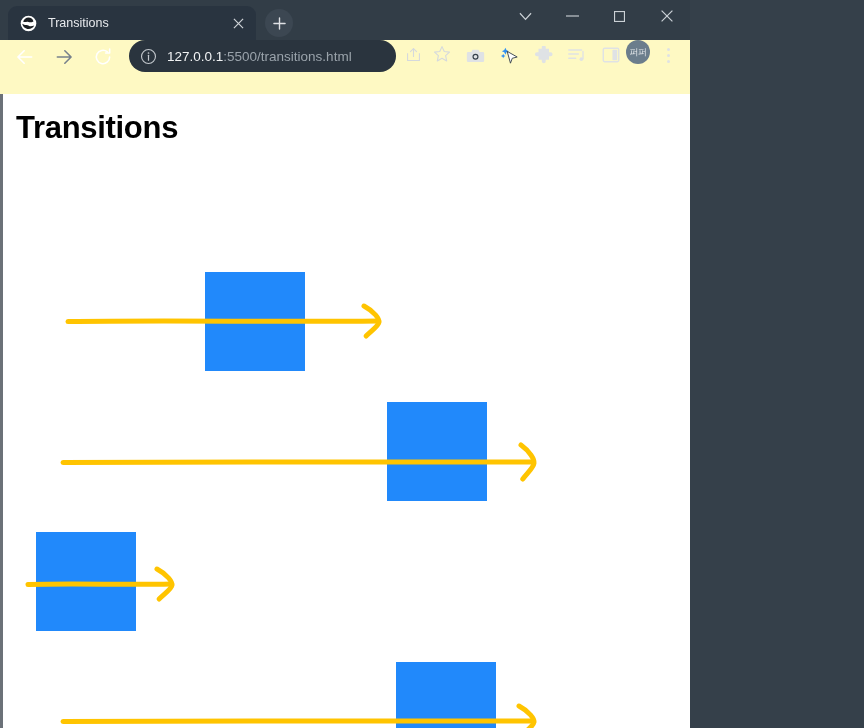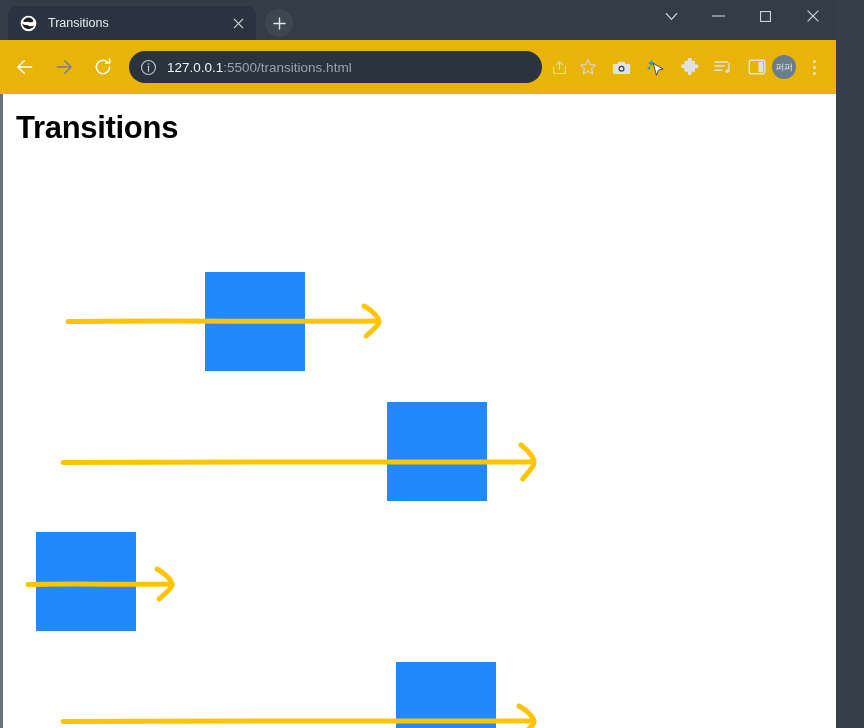--- a/index.html
+++ b/index.html
@@ -10,21 +10,21 @@
     height: 728px;
     overflow: hidden;
     font-family: "Liberation Sans", sans-serif;
   }
 
   body { background: #35404a; }
 
   
   #browser-window {
     position: relative;
-    width: 836px;
+    width: 690px;
     height: 728px;
     background: #35404a;
     overflow: hidden;
   }
 
   
   #tab-strip {
     position: relative;
     height: 40px;
     background: #323d47;
@@ -96,23 +96,22 @@
     width: 47px; height: 32px;
     display: flex;
     align-items: center;
     justify-content: center;
     color: #cbd1d6;
   }
 
   
   #toolbar {
     height: 54px;
-    background: #eab308;
-    display: flex;
-    align-items: center;
+    background: #fef9c3;
+    display: flex;
     padding: 0 9px 0 8px;
   }
 
   .nav-btn {
     width: 34px; height: 34px;
     margin-right: 5px;
     flex: none;
     display: flex;
     align-items: center;
     justify-content: center;

